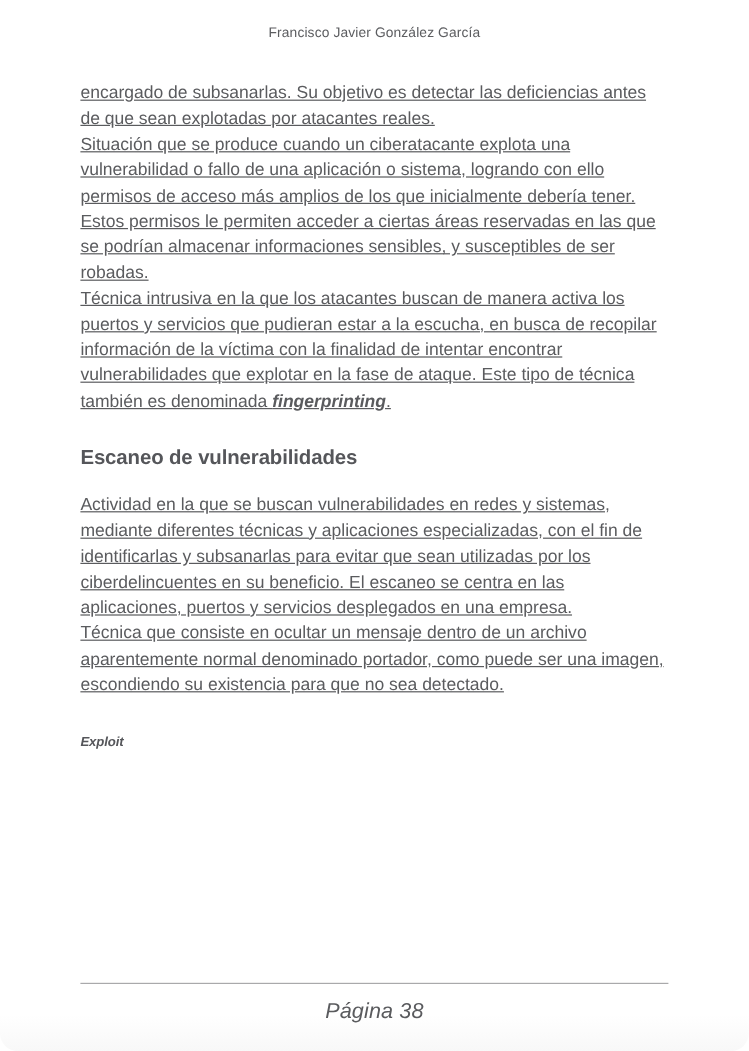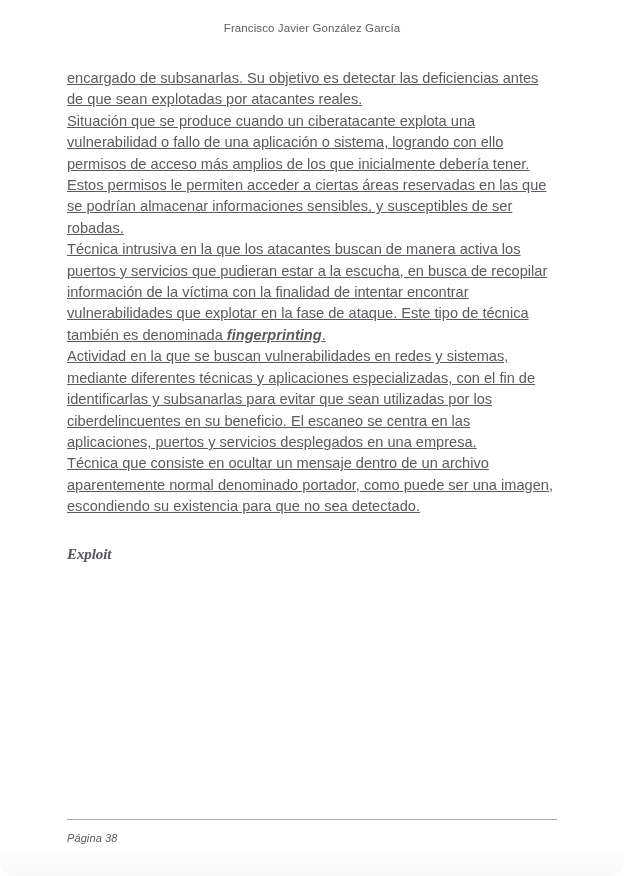--- a/index.html
+++ b/index.html
@@ -49,64 +49,64 @@
   h2.section-heading {
     margin: 25px 0 18px 0;
     font-size: 17px;
     line-height: 22px;
     font-weight: bold;
     color: #55565a;
     letter-spacing: -0.1px;
   }
   h2.section-heading.italic-heading {
     font-style: italic;
-    font-size: 15px;
-    font-family: Liberation Serif, serif;
+    font-size: 11px;
   }
   em.bold-italic {
     font-weight: bold;
     font-style: italic;
   }
   .footer {
     position: absolute;
     left: 67px;
     top: 819px;
     width: 490px;
   }
   .footer-rule {
     width: 100%;
     height: 1px;
     background: #a9a9ab;
     border: 0;
     margin: 0;
   }
   .footer-text {
     margin-top: 12px;
-    text-align: left;
-    font-size: 11px;
+    text-align: center;
+    font-size: 18px;
     font-style: italic;
     color: #5a5b5e;
     letter-spacing: 0.1px;
   }
 </style>
 </head>
 <body>
 
 <div class="page">
 
   <div class="running-header">Francisco Javier González García</div>
 
   <div class="content">
 
     <p class="body-text">encargado de subsanarlas. Su objetivo es detectar las deficiencias antes de que sean explotadas por atacantes reales.</p>
 
     <p class="body-text">Situación que se produce cuando un ciberatacante explota una vulnerabilidad o fallo de una aplicación o sistema, logrando con ello permisos de acceso más amplios de los que inicialmente debería tener. Estos permisos le permiten acceder a ciertas áreas reservadas en las que se podrían almacenar informaciones sensibles, y susceptibles de ser robadas.</p>
 
     <p class="body-text"><span>Técnica intrusiva en la que los atacantes buscan de manera activa los puertos y servicios que pudieran estar a la escucha, en busca de recopilar información de la víctima con la finalidad de intentar encontrar vulnerabilidades que explotar en la fase de ataque. Este tipo de técnica también es denominada </span><em class="bold-italic">fingerprinting</em><span>.</span></p>
 
+    <h2 class="section-heading">Escaneo de vulnerabilidades</h2>
     <p class="body-text">Actividad en la que se buscan vulnerabilidades en redes y sistemas, mediante diferentes técnicas y aplicaciones especializadas, con el fin de identificarlas y subsanarlas para evitar que sean utilizadas por los ciberdelincuentes en su beneficio. El escaneo se centra en las aplicaciones, puertos y servicios desplegados en una empresa.</p>
 
     <p class="body-text">Técnica que consiste en ocultar un mensaje dentro de un archivo aparentemente normal denominado portador, como puede ser una imagen, escondiendo su existencia para que no sea detectado.</p>
 
     <h2 class="section-heading italic-heading">Exploit</h2>
 
   </div>
 
   <div class="footer">
     <hr class="footer-rule">

